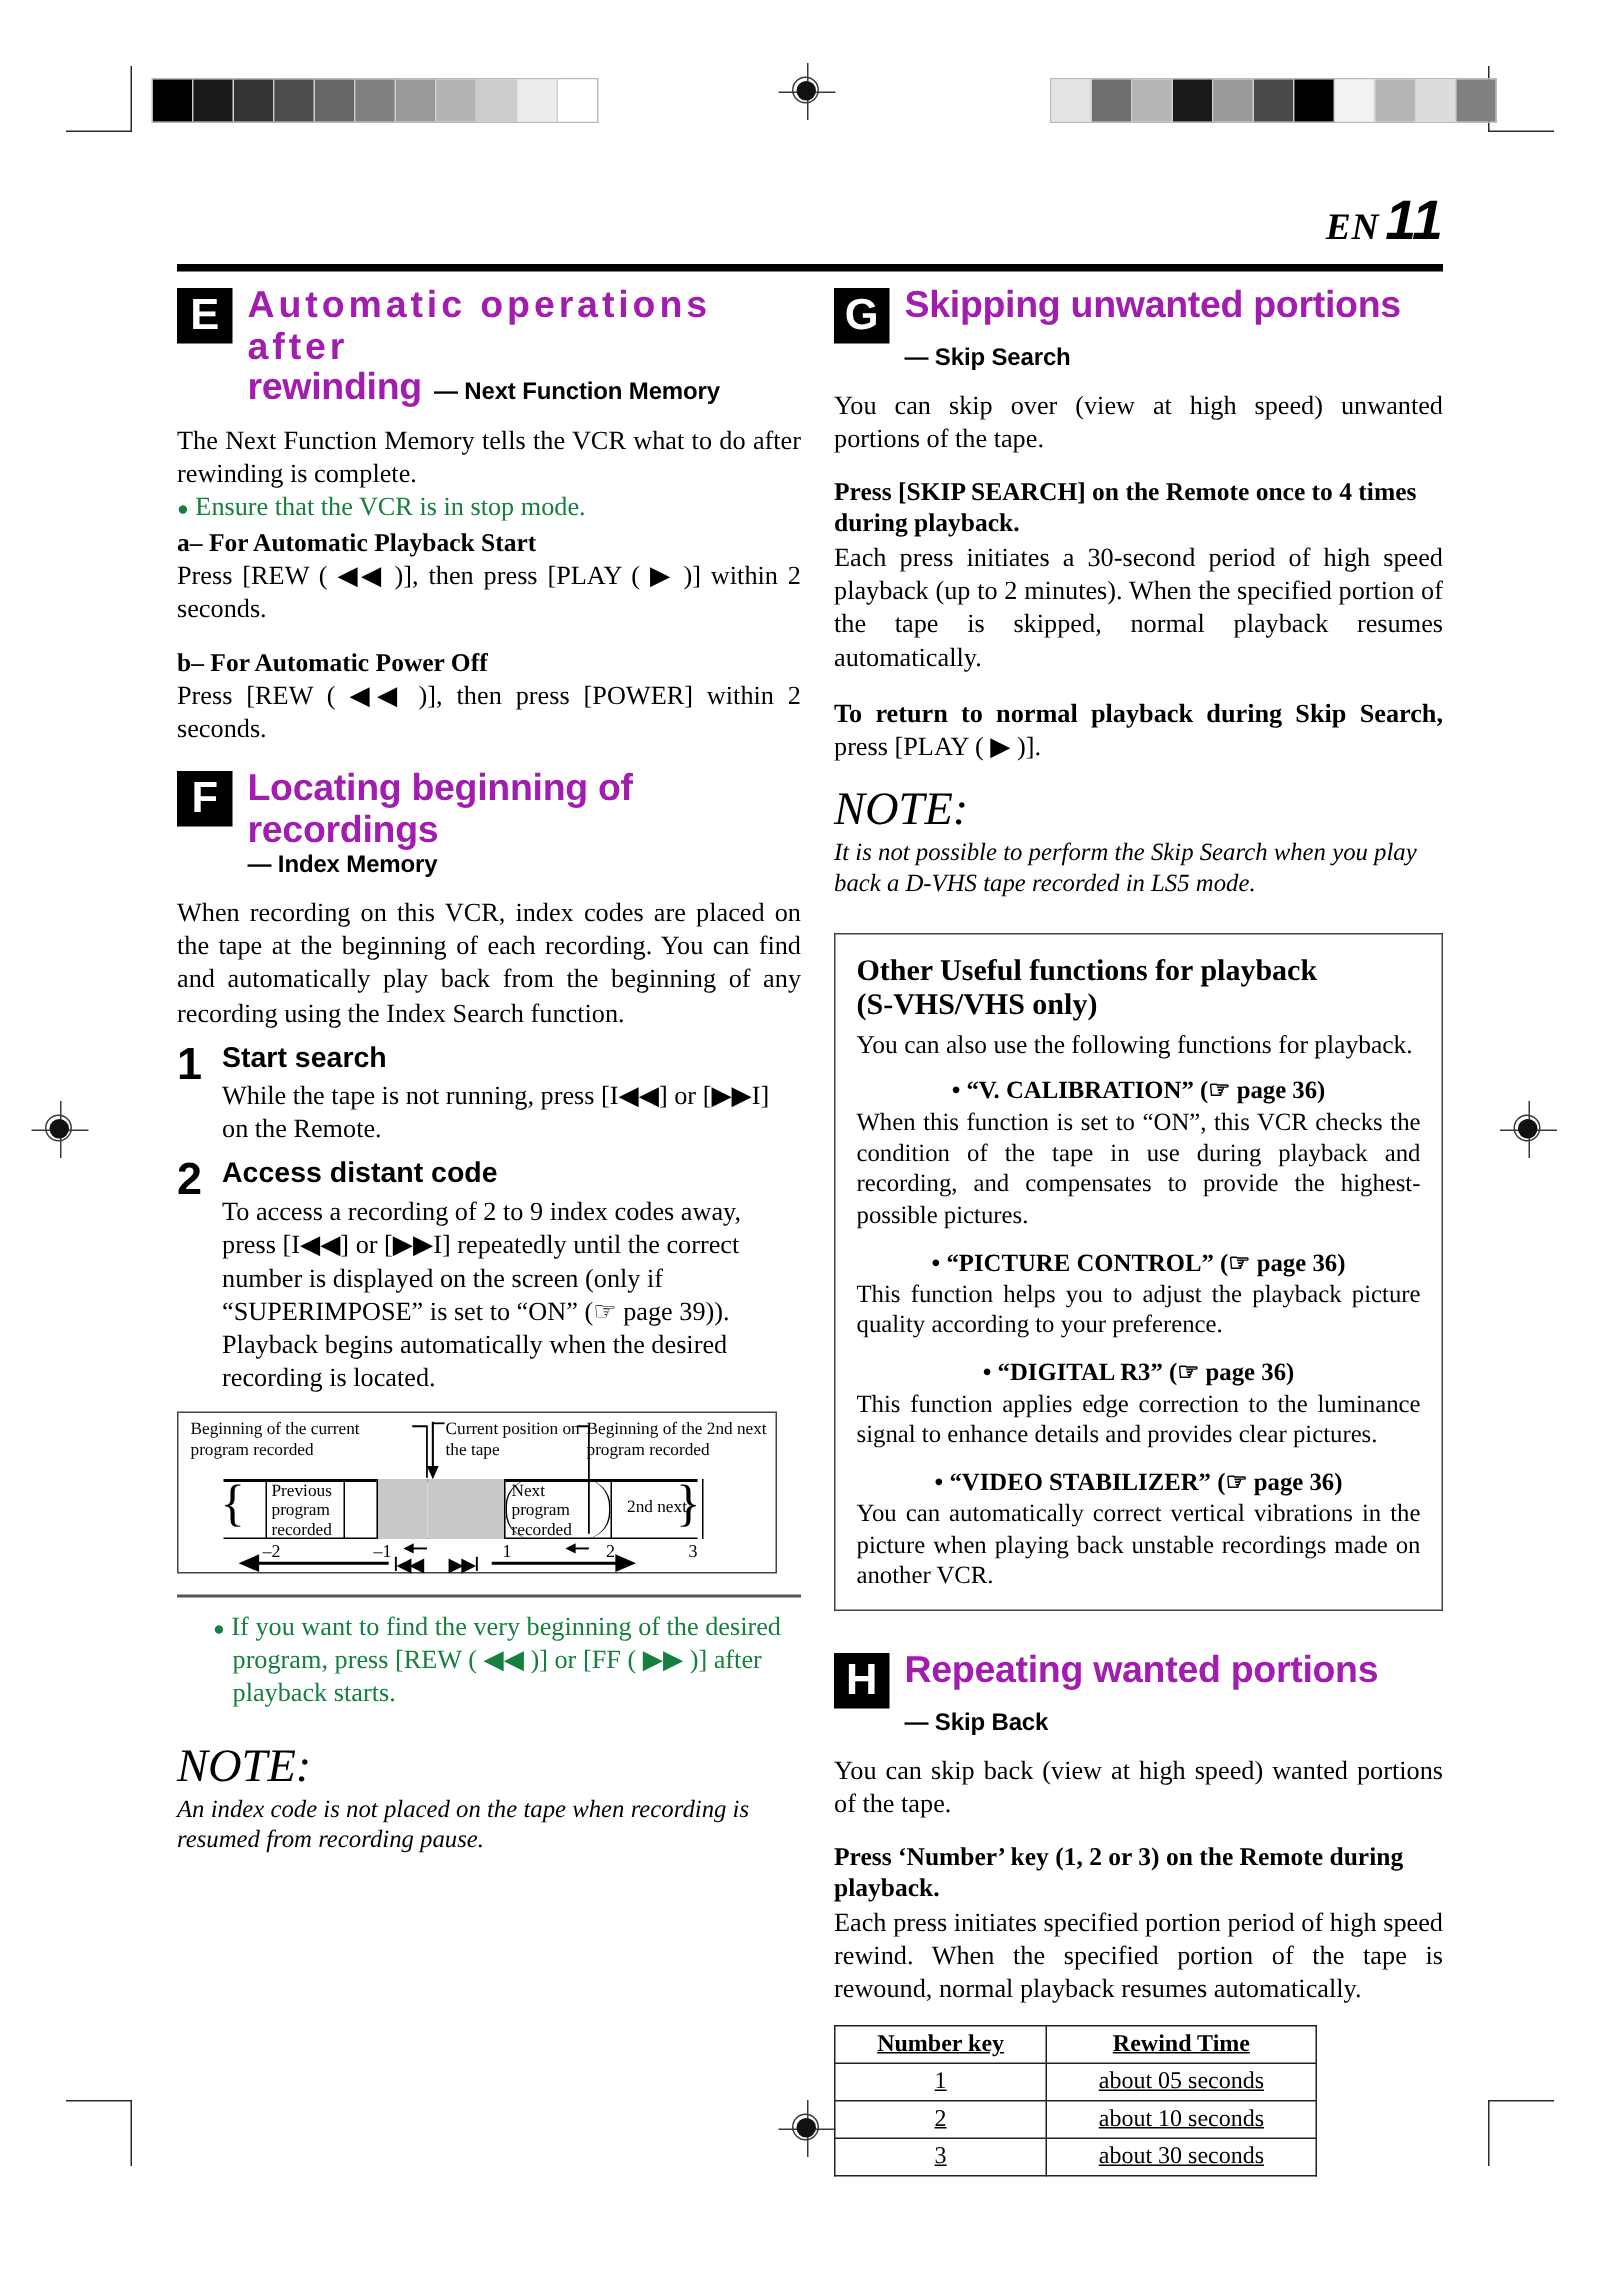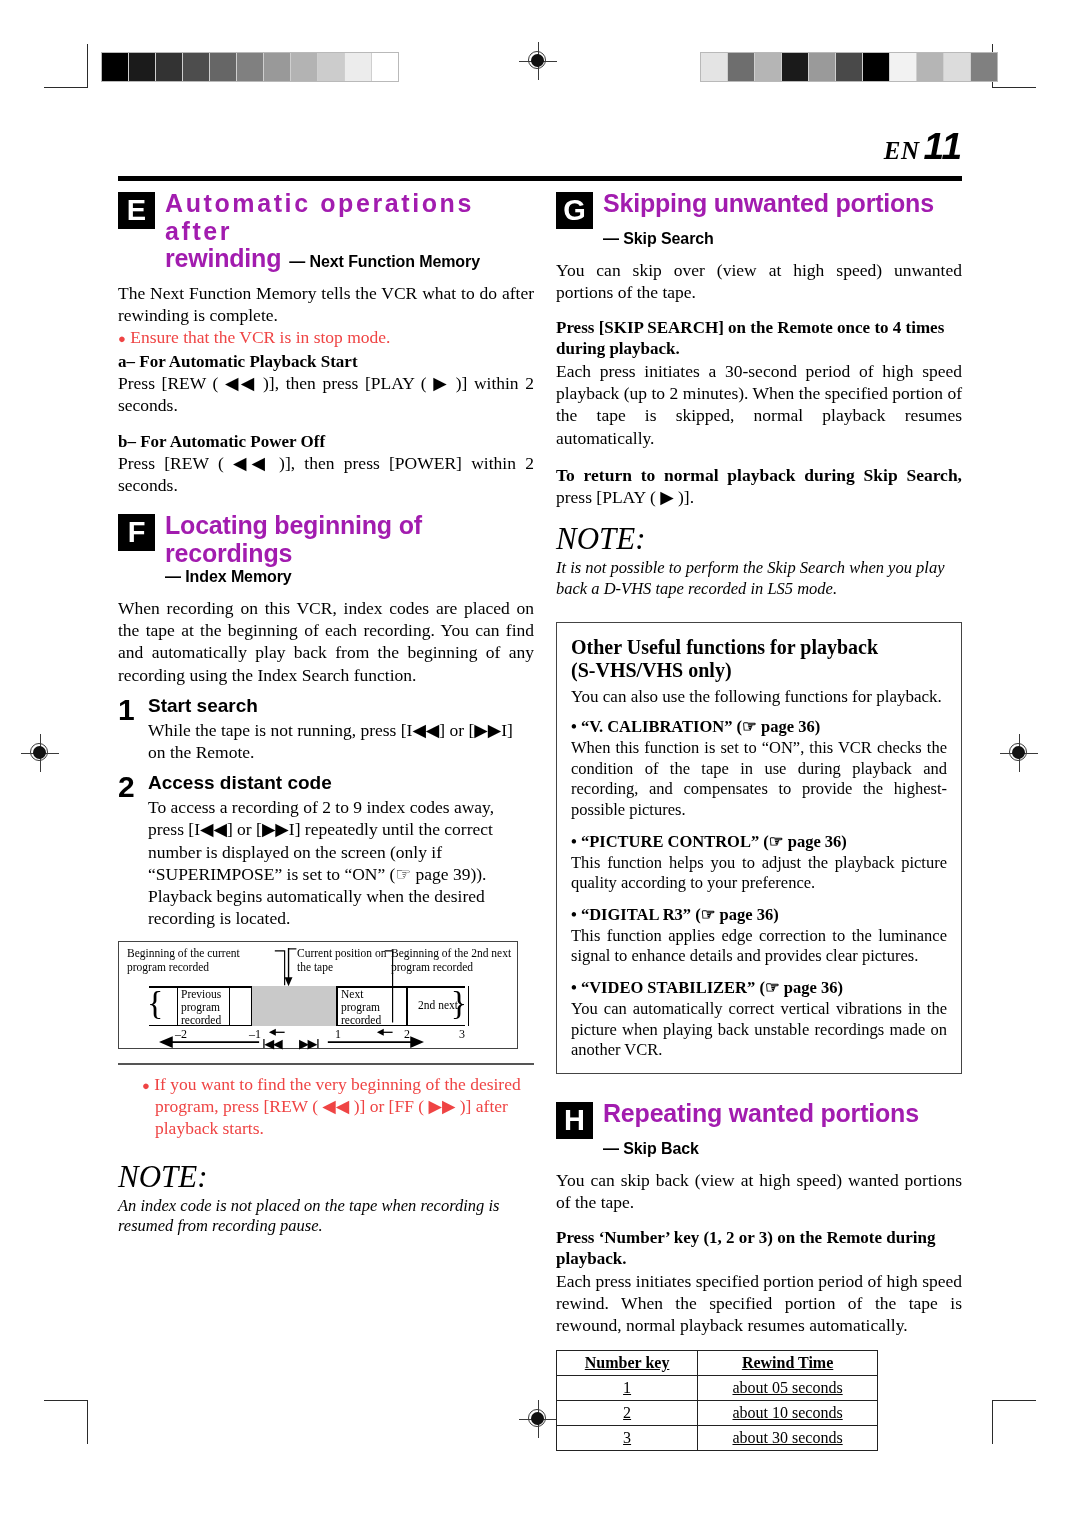--- a/index.html
+++ b/index.html
@@ -76,21 +76,21 @@
   
   p.body{
     margin:0 0 0 0;
     font-size:17.5px;line-height:1.27;color:#000;
     text-align:justify;
   }
   .gap{height:15px;}
   .gap-xs{height:4px;}
 
   .bullet{
-    font-size:17.5px;line-height:1.27;color:#ef4444;
+    font-size:17.5px;line-height:1.27;color:#15803d;
     padding-left:13px;text-indent:-13px;margin:0;
   }
   .lbl{
     font-family:"Liberation Serif", serif;
     font-weight:700;font-size:17px;color:#000;margin:0;
   }
   .indent{margin-left:26px;font-family:Liberation Serif, serif;}
   p.body.indent{text-align:justify;}
 
   
@@ -124,21 +124,21 @@
   .box{
     border:1.5px solid #444;padding:13px 14px 12px 14px;box-sizing:border-box;
   }
   .box h3{
     font-family:"Liberation Serif", serif;
     font-weight:700;font-size:20px;line-height:1.18;margin:0 0 3px 0;color:#000;
   }
   .box .lead{font-size:17px;line-height:1.25;margin:0 0 10px 0;color:#000;}
   .box .fn-title{
     font-family:"Liberation Serif", serif;
-    font-weight:700;font-size:16.5px;margin:0 0 1px 0;color:#000;
+    font-weight:700;font-size:16.5px;margin:0 0 1px 0;color:#000;text-align:center;
   }
   .box .fn-body{font-size:16.5px;line-height:1.25;margin:0 0 11px 0;color:#000;text-align:justify;}
   .box .fn-body.last{margin-bottom:0;}
 
   
   table.rw{
     border-collapse:collapse;margin-top:14px;width:322px;
     font-size:16px;color:#000;
   }
   table.rw th,table.rw td{
@@ -324,21 +324,21 @@
 
       <div class="tape">
         <div class="edge t"></div>
         <div class="edge b"></div>
         <div class="squig" style="left:-2px;">{</div>
         <div class="squig" style="right:-2px;">}</div>
 
         <div class="seg" style="left:28px;width:53px;">Previous program recorded</div>
         <div class="seg gray" style="left:102px;width:34px;border-right:none;"></div>
         <div class="seg gray" style="left:136px;width:52px;border-left:none;"></div>
-        <div class="seg" style="left:188px;width:70px;">Next program recorded</div>
+        <div class="seg" style="left:188px;width:70px;border-radius:18px;">Next program recorded</div>
         <div class="seg" style="left:258px;width:62px;padding-top:13px;text-align:center;">2nd next</div>
       </div>
 
       <div class="tick" style="left:56px;top:85px;">–2</div>
       <div class="tick" style="left:130px;top:85px;">–1</div>
       <div class="tick" style="left:216px;top:85px;">1</div>
       <div class="tick" style="left:285px;top:85px;">2</div>
       <div class="tick" style="left:340px;top:85px;">3</div>
 
       <div class="symbig" style="position:absolute;left:143px;top:94px;">I◀◀</div>

